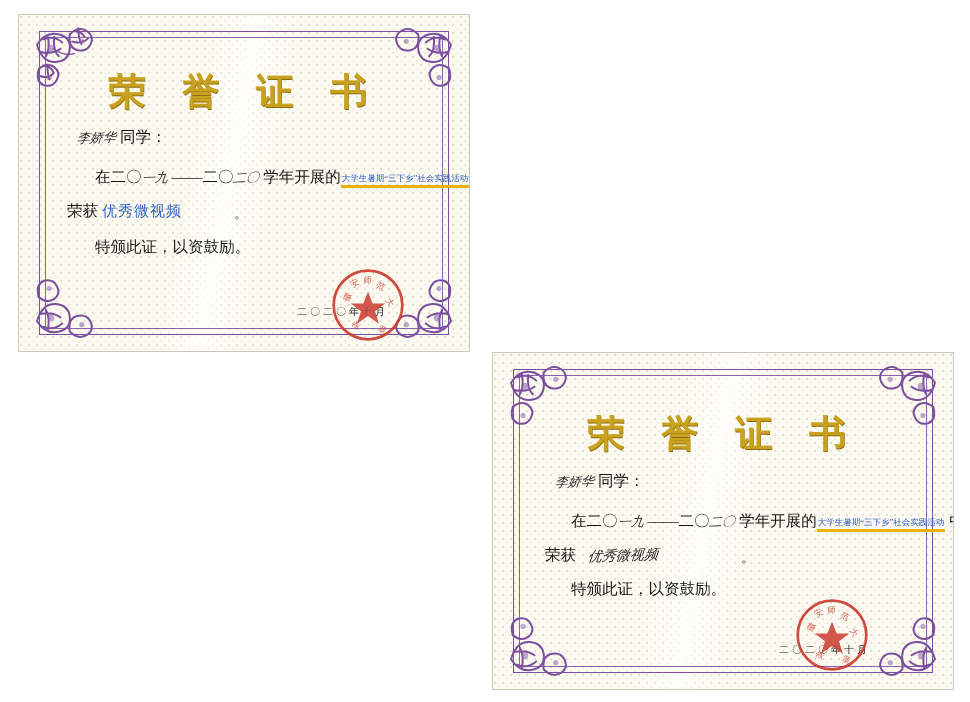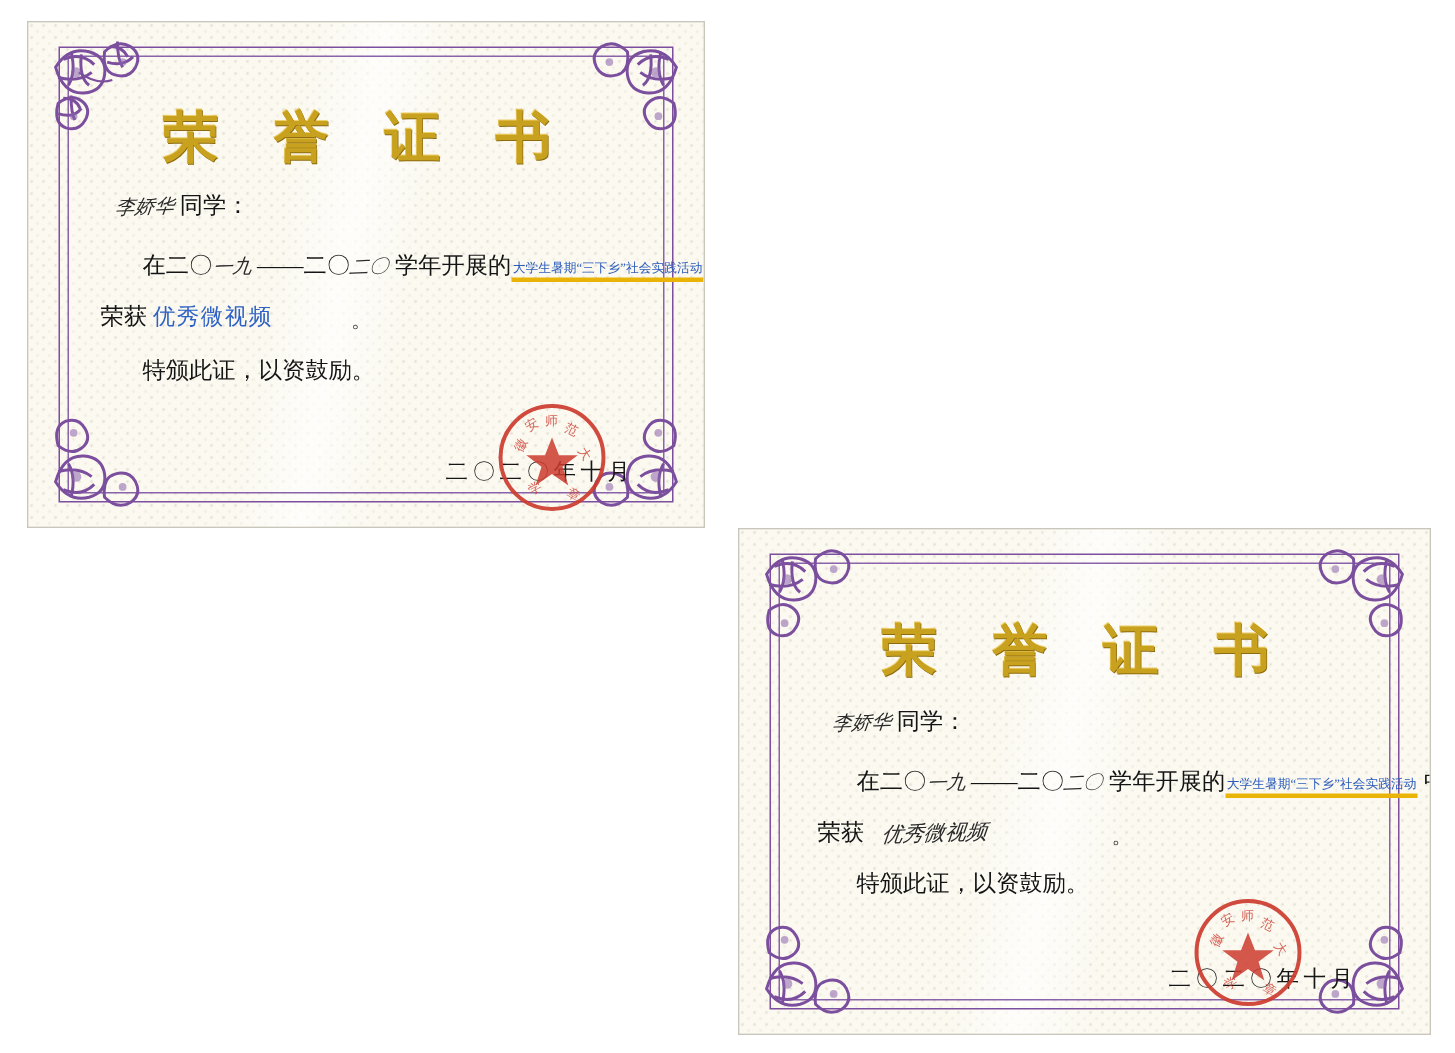--- a/index.html
+++ b/index.html
@@ -74,21 +74,21 @@
     font-family:"DejaVu Serif","Liberation Serif",serif;
   }
   .blue-tiny {
     color:#2a5bbd; font-size:8.5px; letter-spacing:0px;
     border-bottom:3px solid #eab308;
     padding:0 1px;
     display:inline-block;
     transform: translateY(-1px);
   }
   .period { position:absolute; font-size:14px; color:#333; }
-  .date-line { position:absolute; font-size:15px; letter-spacing:3px; color:#161616; }
+  .date-line { position:absolute; font-size:10px; letter-spacing:3px; color:#161616; }
 
   
   .seal { position:absolute; width:78px; height:78px; }
   .seal svg{ width:100%; height:100%; display:block; }
 </style>
 </head>
 <body>
 
 <div class="page">
 

